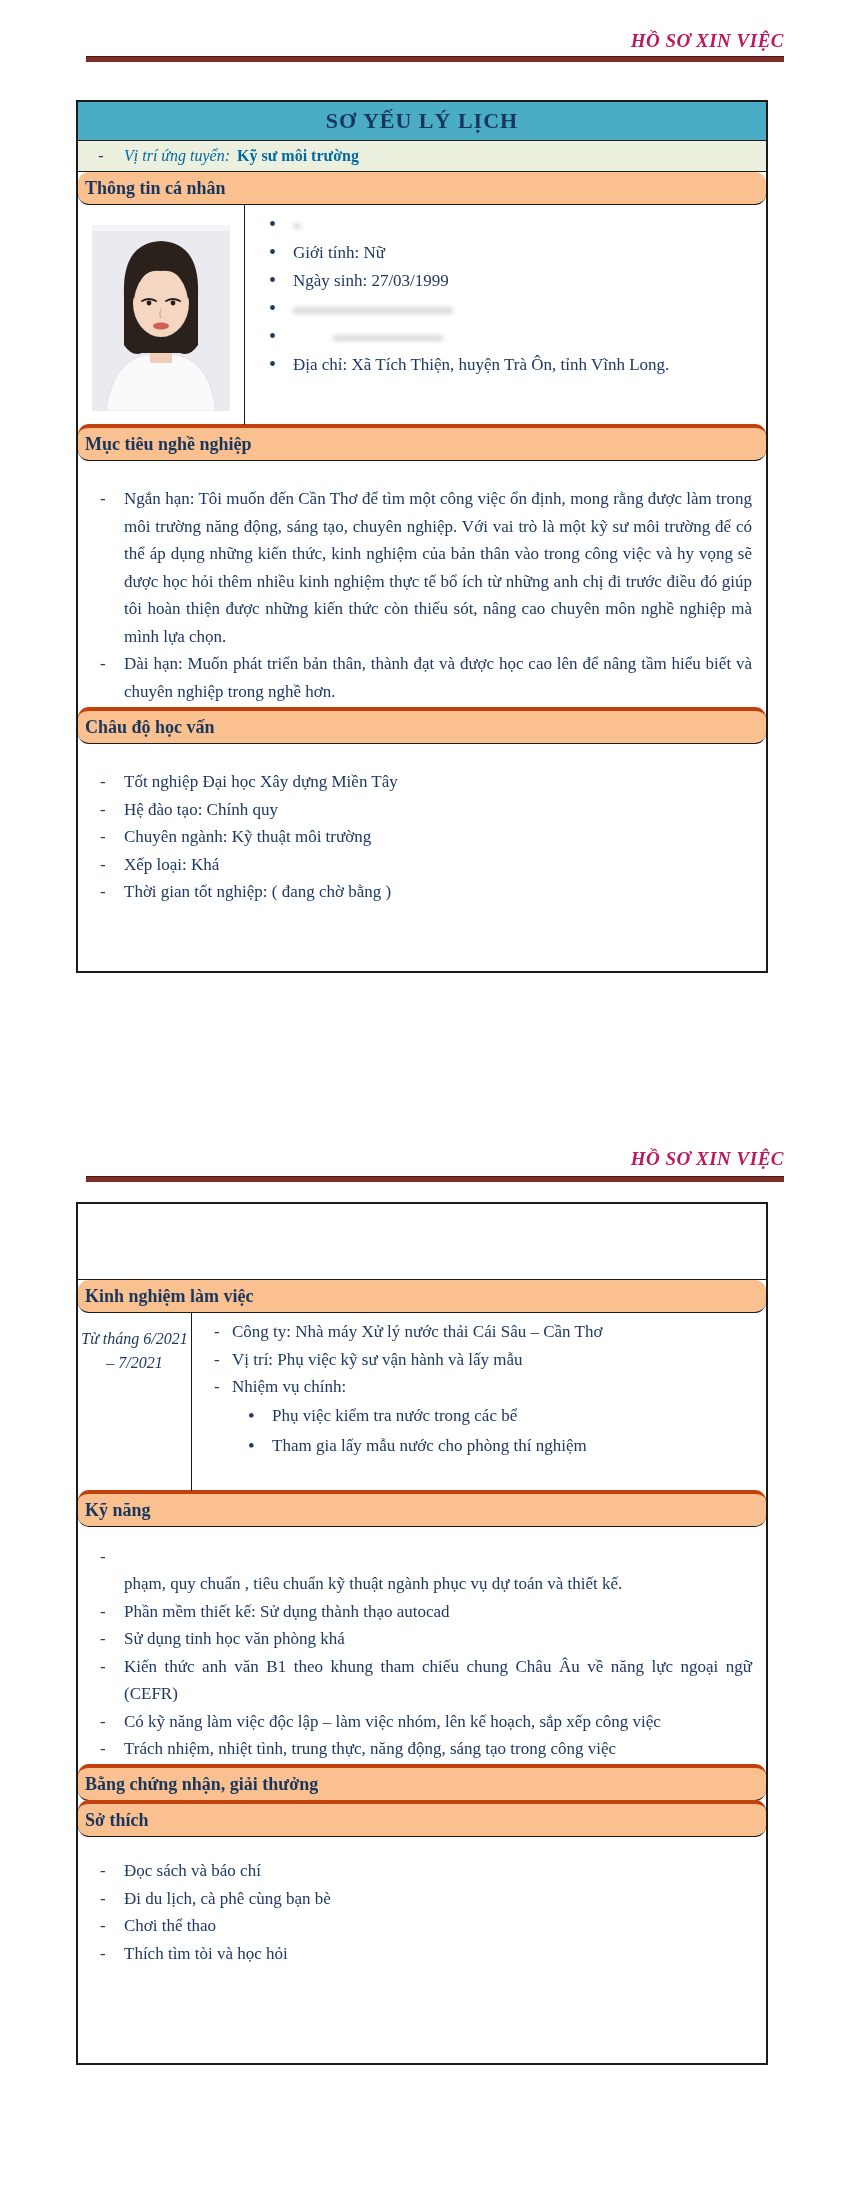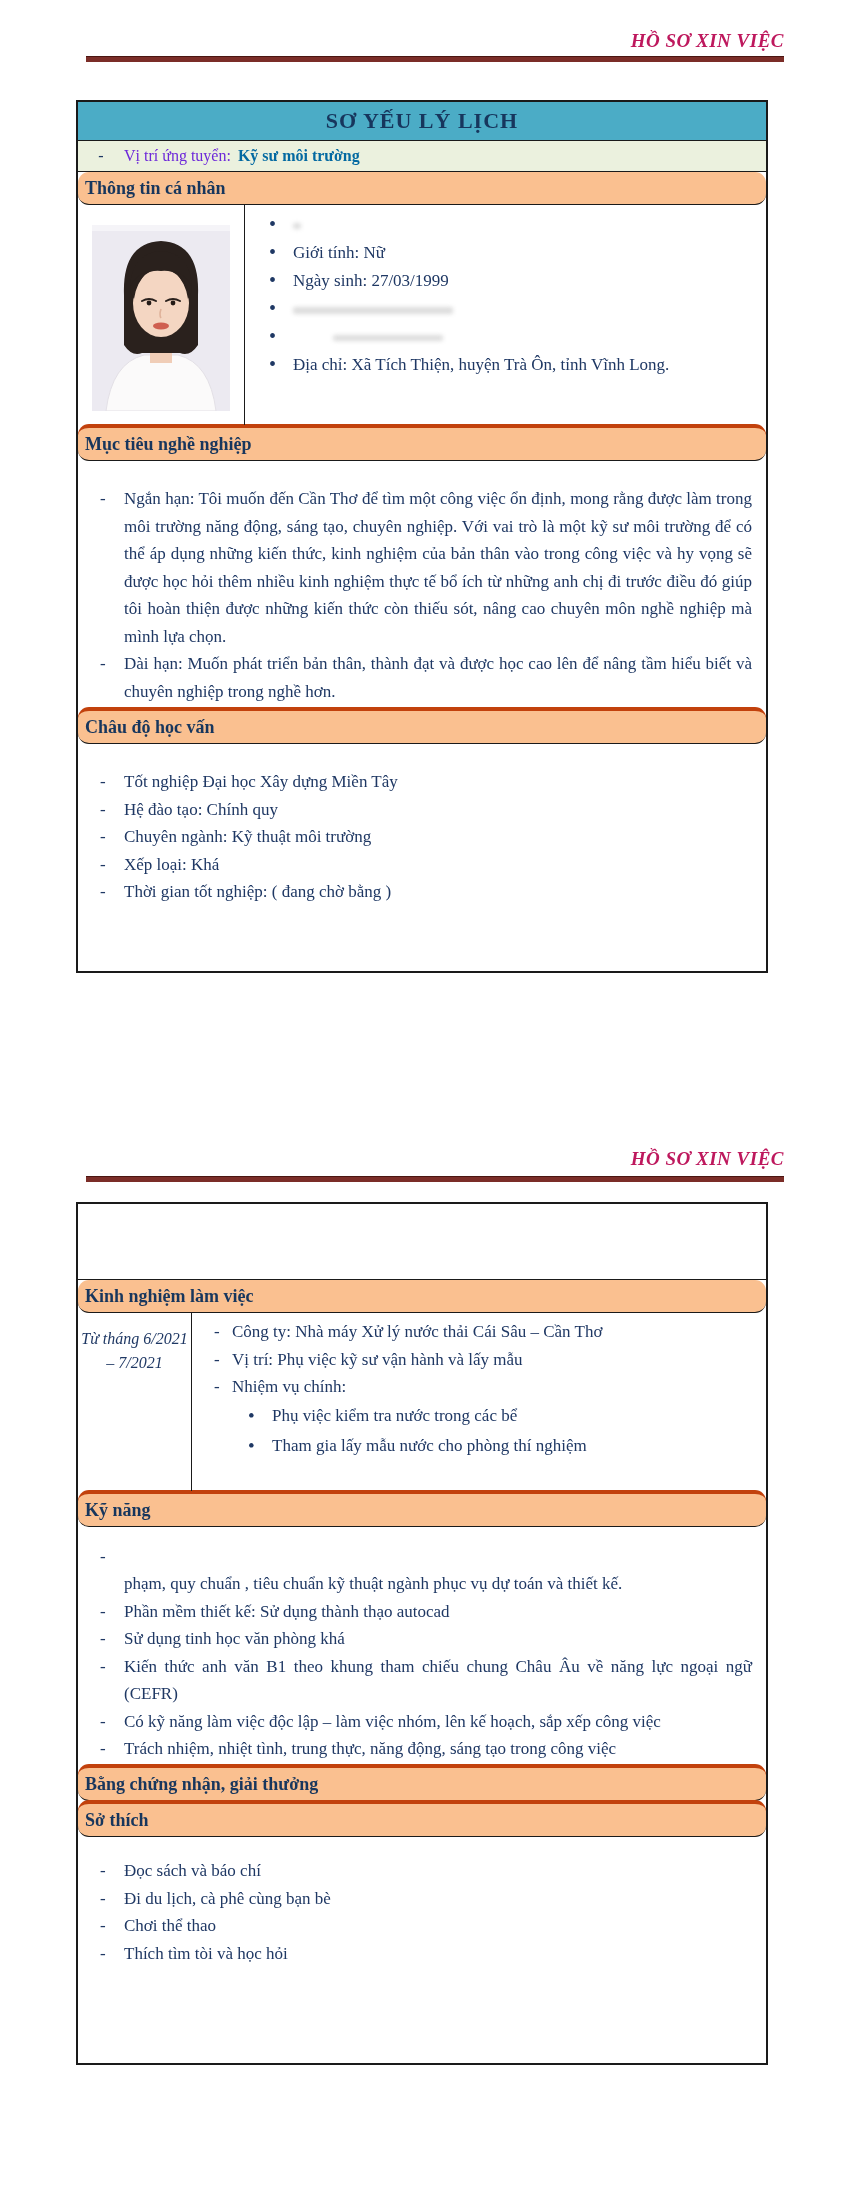--- a/index.html
+++ b/index.html
@@ -28,21 +28,21 @@
     height: 38px; background: #4BACC6; border-bottom: 1px solid #1a1a1a;
     display:flex; align-items:center; justify-content:center;
     font-size: 22px; font-weight: bold; color: #17365D; letter-spacing: 1px;
   }
   .pos-row {
     height: 30px; background: #EBF1DE; border-bottom: 1px solid #1a1a1a;
     display:flex; align-items:center;
     font-size: 16px;
   }
   .pos-dash { width: 46px; text-align: center; color:#1F3864; }
-  .pos-label { color:#6d28d9; margin-right: 7px; }
+  .pos-label { font-style: italic; color:#0369a1; margin-right: 7px; }
   .pos-value { font-weight: bold; color: #0369a1; }
   .sec-head {
     height: 32px; background: #FAC090; border-bottom: 1px solid #1a1a1a;
     line-height: 32px; padding-left: 7px;
     font-size: 18px; font-weight: bold; color: #17365D; border-radius: 11px;
   }
   .sec-head.btop { border-top: 4px solid #c2410c; margin-top:-1px; }
   .personal-row { height: 220px; display: flex; }
   .photo-cell {
     width: 167px; border-right: 1px solid #1a1a1a;

